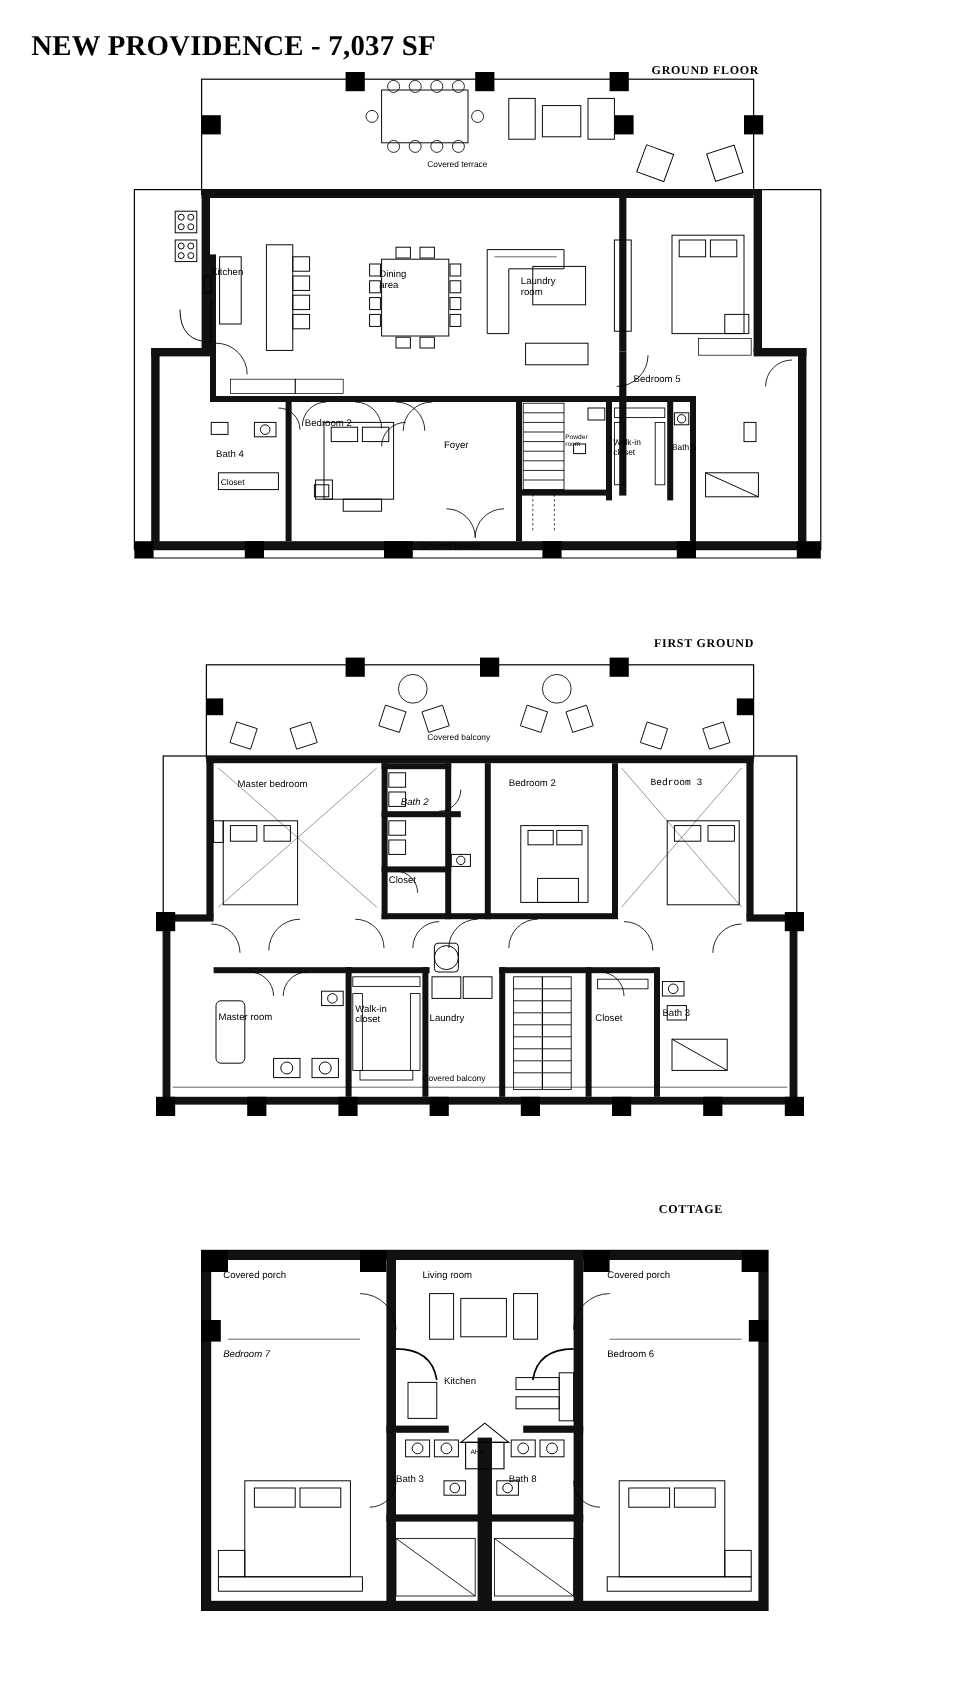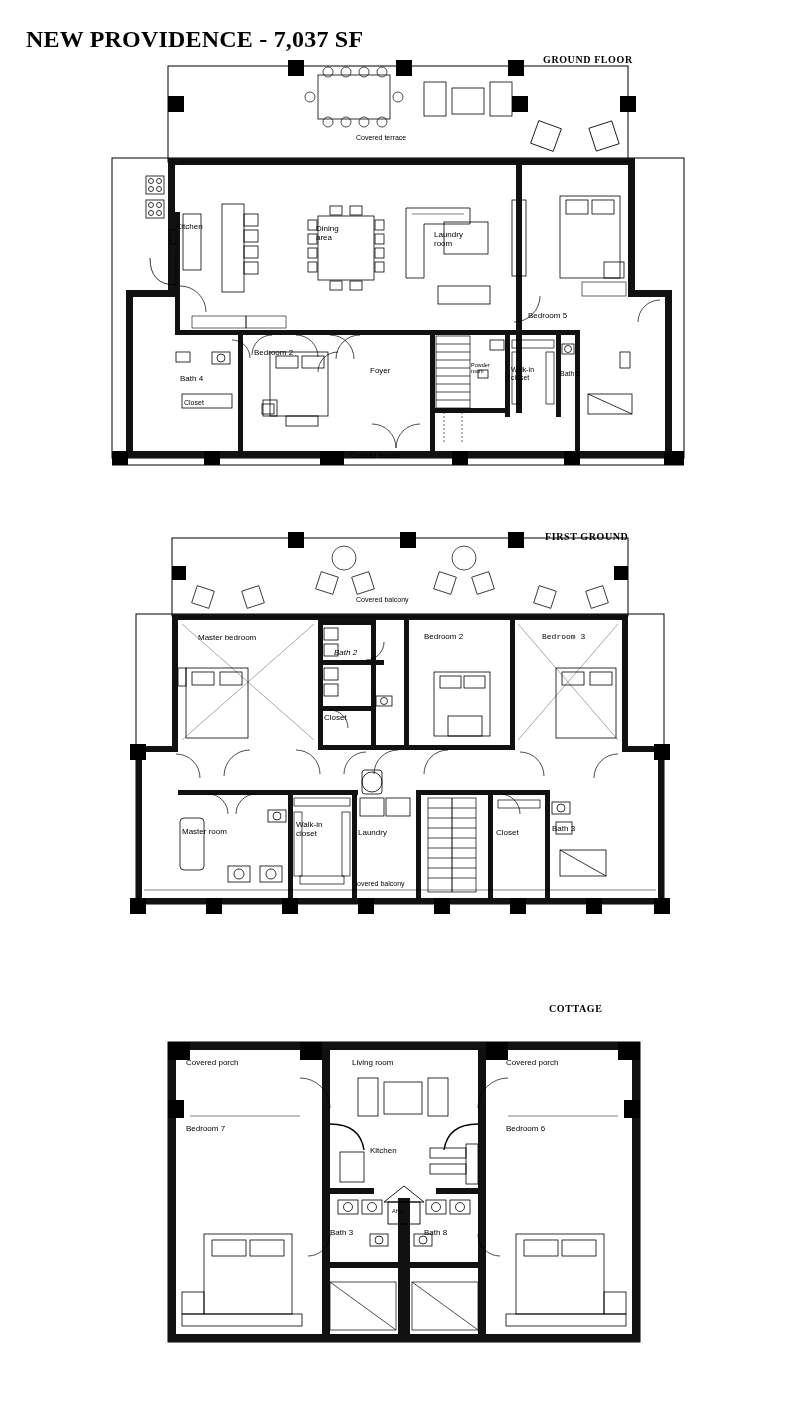--- a/index.html
+++ b/index.html
@@ -241,21 +241,21 @@
 <div class="lbl sm" style="left:471px;top:362px;width:34px;white-space:pre-line;">Powder
 room</div>
 <div class="lbl" style="left:511px;top:366px;width:48px;white-space:pre-line;">Walk-in
 closet</div>
 <div class="lbl" style="left:560px;top:370px;width:46px;">Bath 5</div>
 <div class="lbl" style="left:350px;top:452px;width:100px;">Covered terrace</div>
 </div>
 
 <div class="plan-title" style="left:545px;top:531px;">FIRST  GROUND</div>
 
-<div class="plan" style="left:0;top:492px;width:800px;height:440px;">
+<div class="plan" style="left:0;top:508px;width:800px;height:440px;">
 <svg class="svgwrap" width="800" height="440" viewBox="0 0 800 440">
   <g stroke="#000" fill="none">
 
     <rect x="172" y="46" width="456" height="78" stroke-width="1"></rect>
     <rect x="136" y="122" width="528" height="290" stroke-width="1"></rect>
 
     <g fill="#111" stroke="none">
       <rect x="172" y="122" width="456" height="6"></rect>
       <rect x="172" y="122" width="6" height="134"></rect>
       <rect x="136" y="254" width="42" height="6"></rect>
@@ -539,19 +539,19 @@
     <g stroke-width="0.5">
       <line x1="190" y1="96" x2="300" y2="96"></line>
       <line x1="508" y1="96" x2="618" y2="96"></line>
     </g>
   </g>
 </svg>
 
 <div class="lbl big" style="left:186px;top:38px;width:110px;">Covered porch</div>
 <div class="lbl big" style="left:352px;top:38px;width:104px;">Living room</div>
 <div class="lbl big" style="left:506px;top:38px;width:110px;">Covered porch</div>
-<div class="lbl big" style="left:186px;top:104px;width:110px;">Bedroom 7</div>
+<div class="lbl big" style="left:186px;top:104px;width:110px;font-style:italic;">Bedroom 7</div>
 <div class="lbl big" style="left:506px;top:104px;width:110px;">Bedroom 6</div>
 <div class="lbl big" style="left:370px;top:126px;width:68px;">Kitchen</div>
 <div class="lbl sm" style="left:392px;top:188px;width:24px;">AHU</div>
 <div class="lbl big" style="left:330px;top:208px;width:56px;">Bath 3</div>
 <div class="lbl big" style="left:424px;top:208px;width:56px;">Bath 8</div>
 </div>
 
 </body></html>

